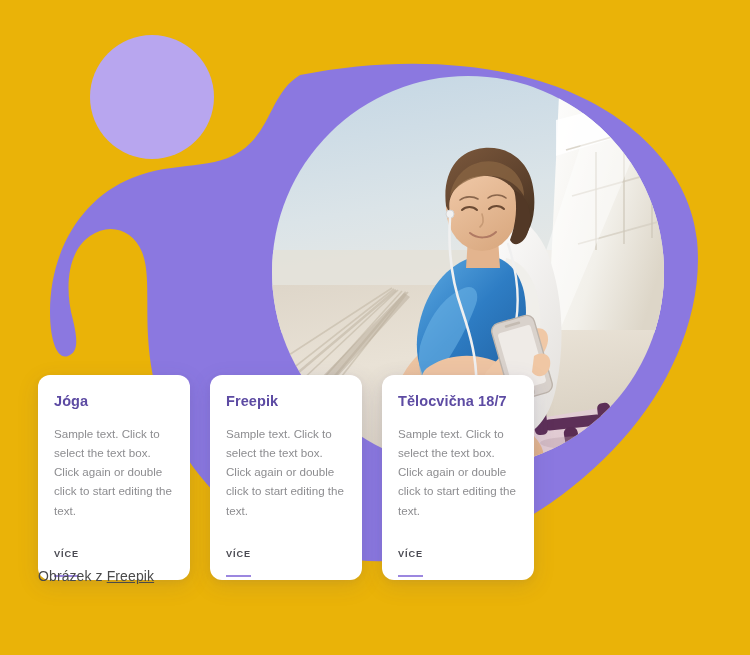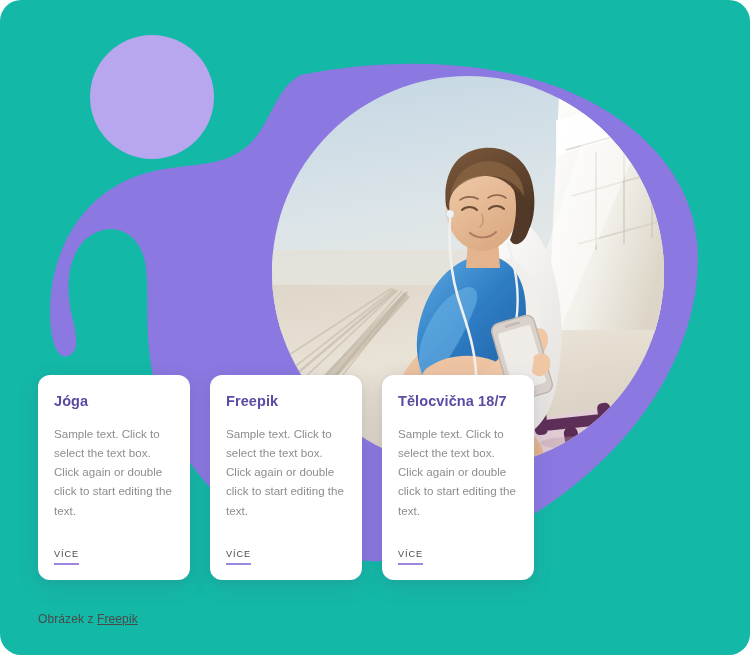--- a/index.html
+++ b/index.html
@@ -10,23 +10,22 @@
     height: 655px;
     background: #ffffff;
     font-family: "Liberation Sans", sans-serif;
     overflow: hidden;
   }
 
   #stage {
     position: relative;
     width: 750px;
     height: 655px;
-    background: #14b8a6;
+    background: #eab308;
     overflow: hidden;
-    border-radius: 21px;
   }
 
   
   #bg-layer {
     position: absolute;
     left: 0; top: 0;
     width: 750px;
     height: 655px;
     pointer-events: none;
   }
@@ -64,35 +63,35 @@
   .card-body {
     font-size: 11.6px;
     line-height: 1.65;
     color: #8d8d90;
     margin-bottom: 23px;
   }
 
   .card-link {
     display: inline-block;
     font-size: 9.2px;
-    font-weight: 400;
+    font-weight: 700;
     letter-spacing: 0.9px;
     color: #4a4a52;
     text-decoration: none;
-    padding-bottom: 4px;
+    padding-bottom: 16px;
     border-bottom: 2.5px solid #9c87e0;
     cursor: pointer;
   }
 
   
   #credit {
     position: absolute;
     left: 38px;
-    top: 612px;
-    font-size: 12px;
+    top: 568px;
+    font-size: 14px;
     color: #4a4a4a;
     letter-spacing: 0.1px;
   }
   #credit a {
     color: #4a4a4a;
     text-decoration: underline;
     cursor: pointer;
   }
 </style>
 </head>

